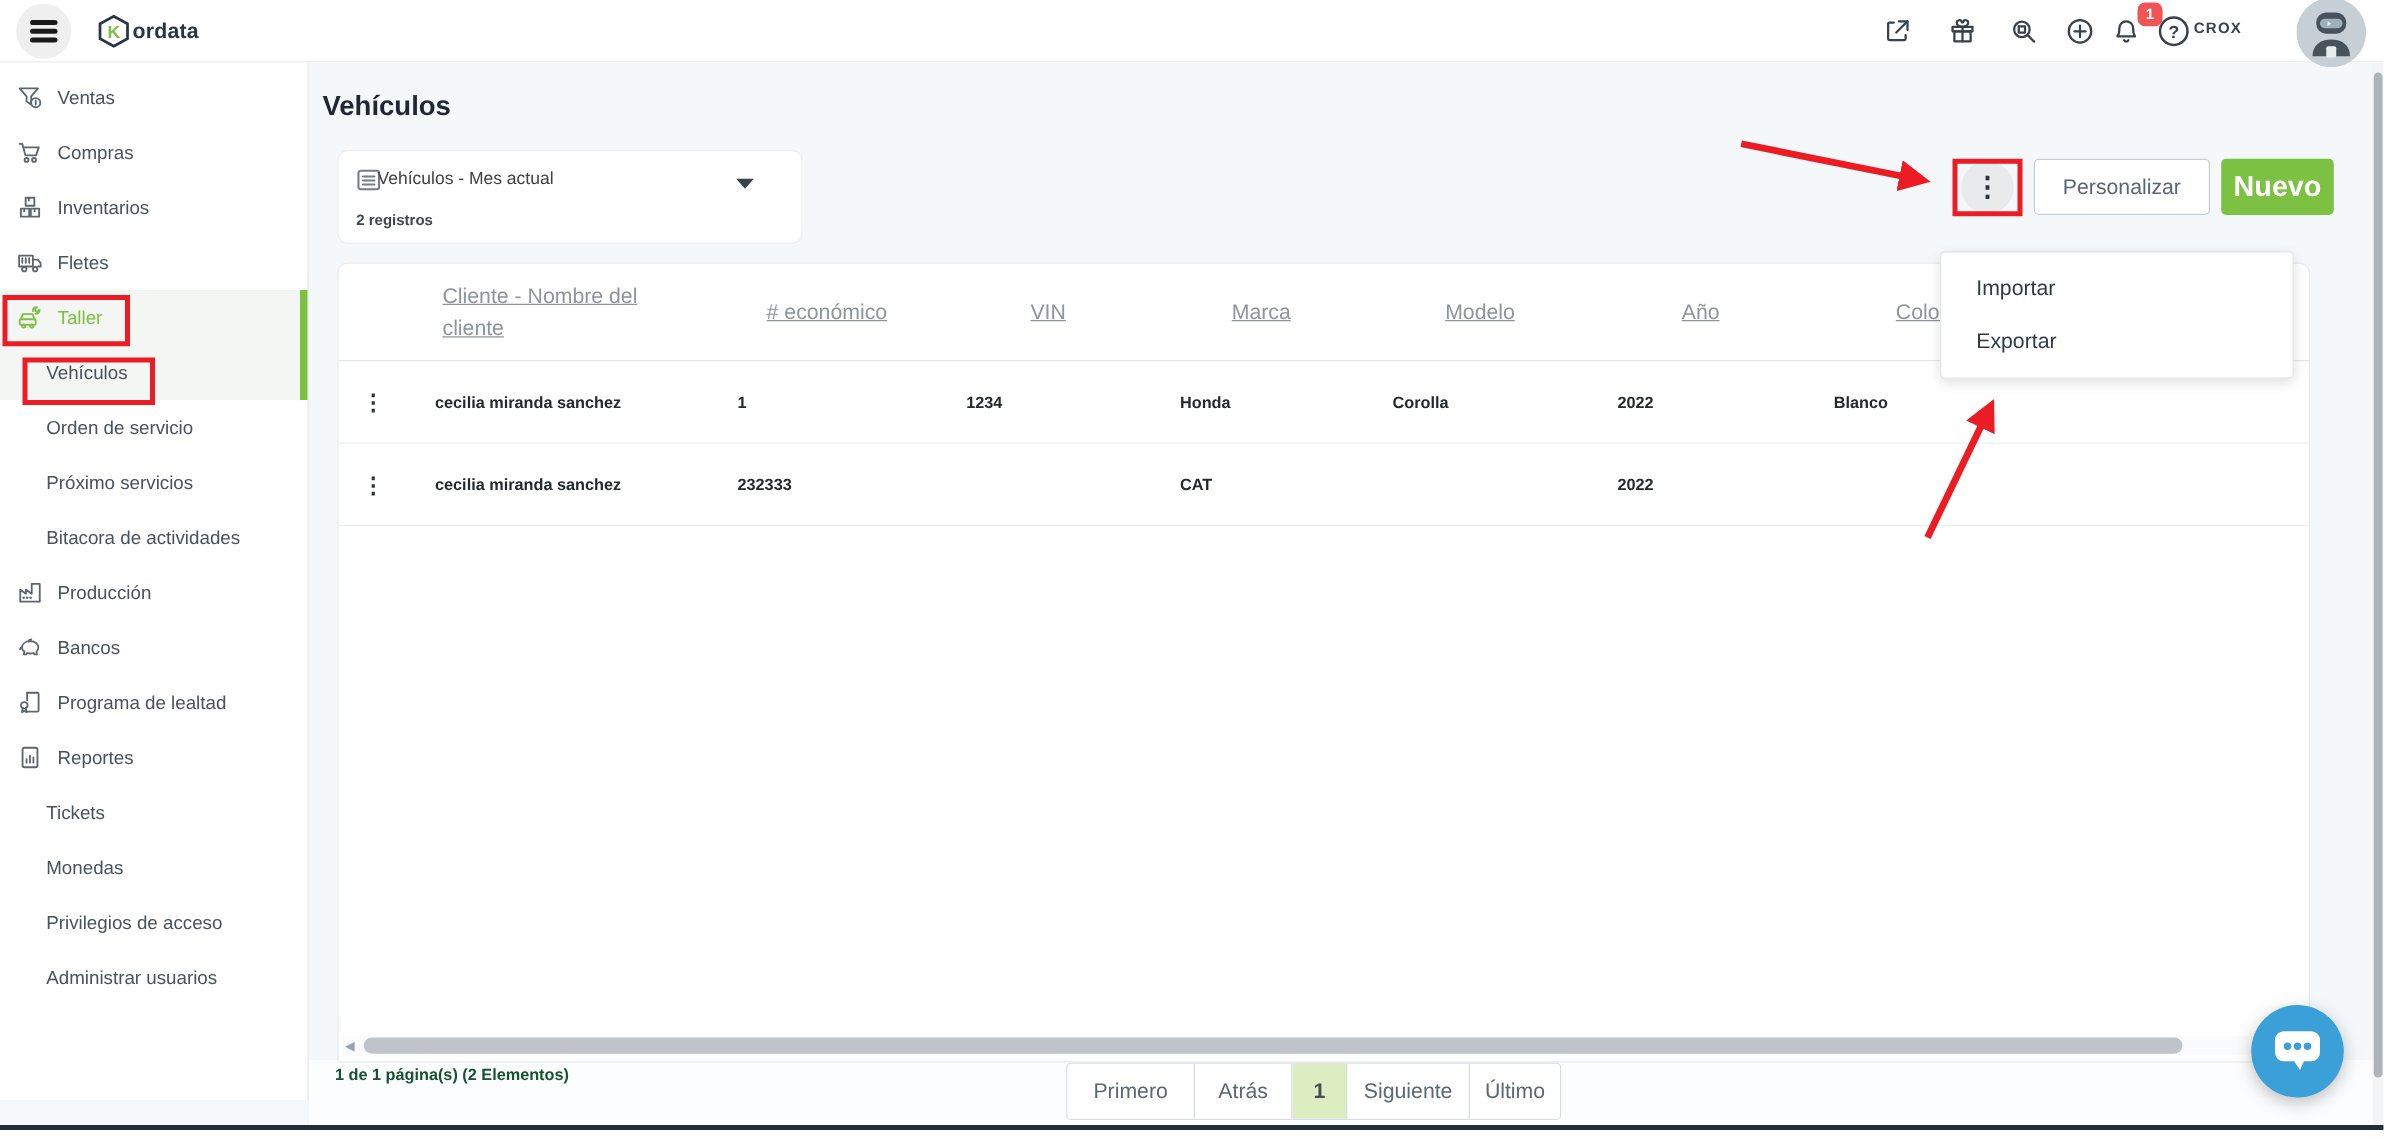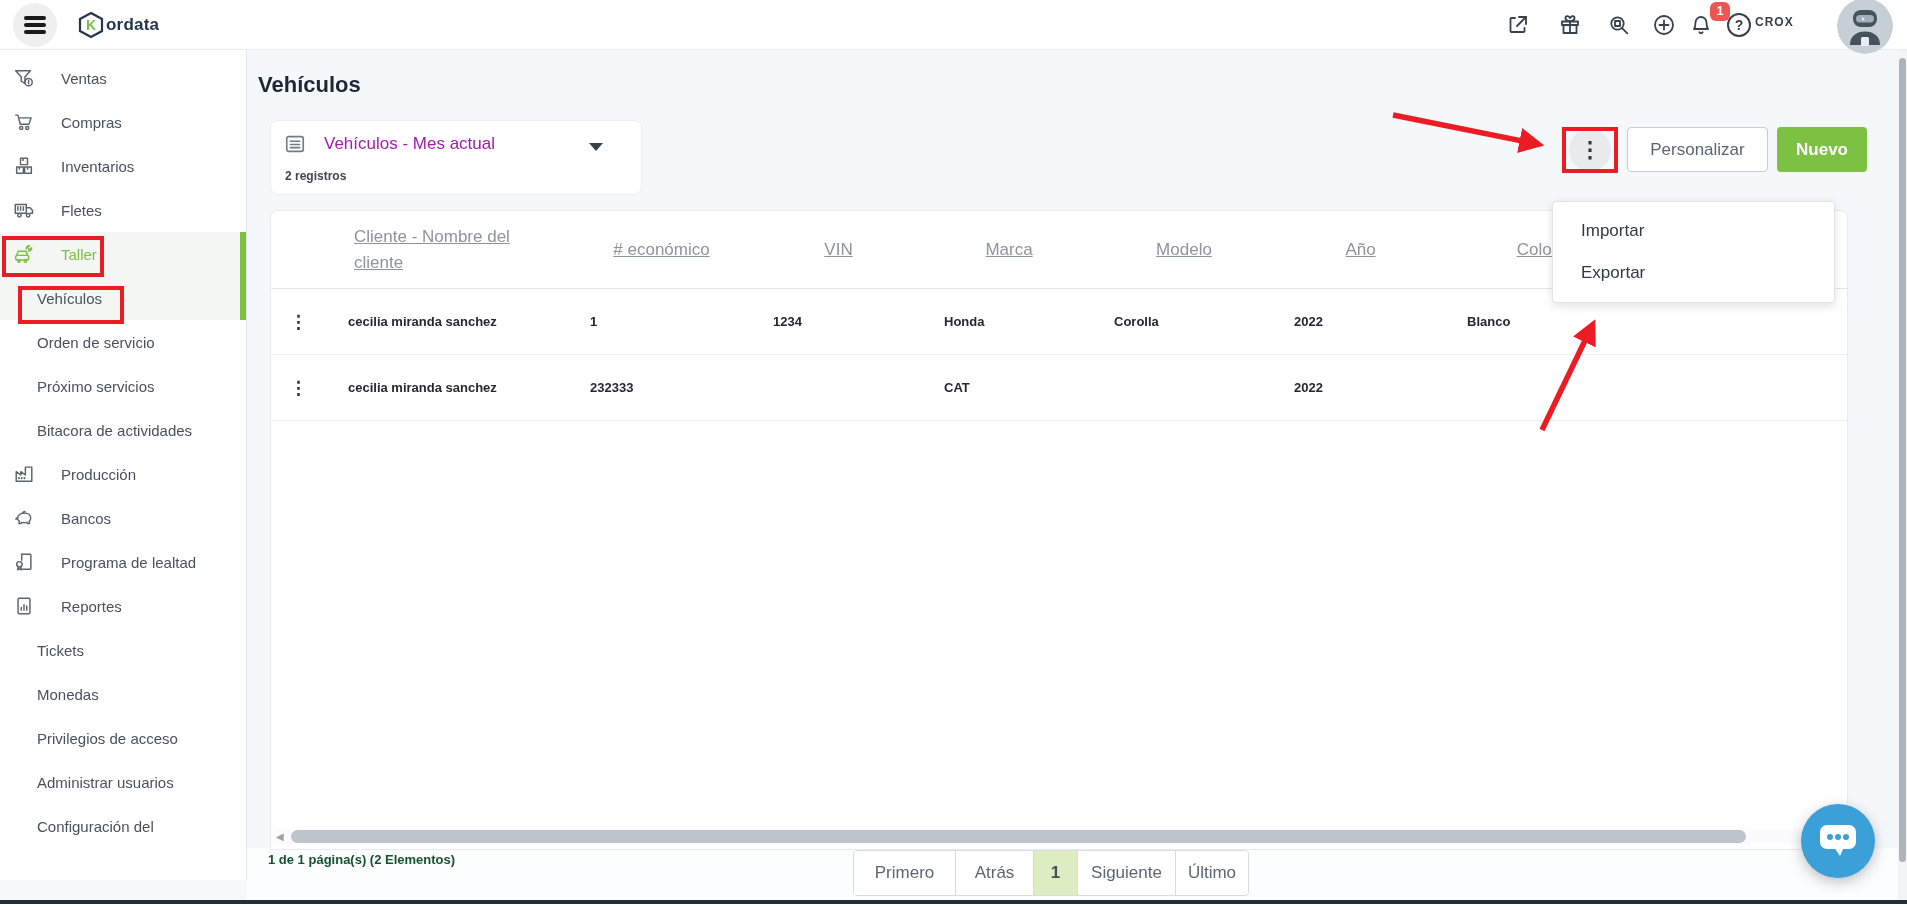--- a/index.html
+++ b/index.html
@@ -14,42 +14,42 @@
   .logo { position:absolute; left:78px; top:11px; display:flex; align-items:center; gap:2px; }
   .logo-text { font-size:17px; font-weight:bold; color:#25364c; letter-spacing:.2px; }
   .tb-icon { position:absolute; top:13px; width:24px; height:24px; cursor:pointer; }
   .tb-q { position:absolute; top:13px; width:24px; height:24px; border:2px solid #37424c; border-radius:50%; color:#37424c; font-weight:bold; font-size:14px; text-align:center; line-height:20px; cursor:pointer; }
   .badge { position:absolute; left:1710px; top:2px; min-width:20px; height:19px; background:#f05454; color:#fff; border-radius:6px; font-size:12px; font-weight:bold; text-align:center; line-height:19px; padding:0 4px; z-index:21; }
   .crox { position:absolute; left:1755px; top:15px; font-size:12px; font-weight:bold; color:#37424c; letter-spacing:1px; }
   .avatar { position:absolute; left:1837px; top:-2px; width:56px; height:56px; border-radius:50%; overflow:hidden; cursor:pointer; }
 
   
   .sidebar { position:absolute; left:0; top:50px; width:247px; height:860px; background:#fff; border-right:1px solid #e4e8eb; z-index:10; padding-top:6px; }
-  .side-item { position:relative; height:44px; display:flex; align-items:center; padding-left:10px; gap:23px; font-size:15px; color:#47525e; cursor:pointer; }
+  .side-item { position:relative; height:44px; display:flex; align-items:center; padding-left:10px; gap:8px; font-size:15px; color:#47525e; cursor:pointer; }
   .side-item .si-icon { width:28px; display:flex; justify-content:center; flex:0 0 28px; }
   .side-sub { padding-left:37px; }
   .green-label { color:#7dc142; }
   .active-bg { background:#f3f6f3; }
   .active-bar { position:absolute; left:240px; top:182px; width:6px; height:88px; background:#7dc142; }
   .sidebar-bottom-strip { position:absolute; left:0; top:880px; width:247px; height:22px; background:#f5f9fb; z-index:11; }
 
   
   .main { position:absolute; left:247px; top:50px; width:1652px; height:860px; background:#f4f8fa; z-index:5; }
   .page-title { position:absolute; left:11px; top:22px; font-size:22px; font-weight:bold; color:#1f2733; }
 
   .filter-card { position:absolute; left:23px; top:70px; width:372px; height:75px; background:#fff; border:1px solid #eceff1; border-radius:8px; cursor:pointer; }
-  .filter-title { position:absolute; left:53px; top:13px; font-size:17px; color:#a21caf; }
+  .filter-title { position:absolute; left:31px; top:13px; font-size:14px; color:#404040; }
   .filter-caret { position:absolute; left:318px; top:22px; width:0; height:0; border-left:7px solid transparent; border-right:7px solid transparent; border-top:8px solid #37424c; }
   .filter-count { position:absolute; left:14px; top:48px; font-size:12px; font-weight:bold; color:#3f4750; }
   .filter-icon { position:absolute; left:13px; top:12px; }
 
   .btn-kebab { position:absolute; left:1322px; top:79px; width:42px; height:42px; border-radius:50%; background:#e8eaec; display:flex; align-items:center; justify-content:center; cursor:pointer; }
   .btn-kebab span { font-size:22px; font-weight:bold; color:#2b3640; line-height:1; }
   .btn-personalizar { position:absolute; left:1380px; top:77px; width:141px; height:45px; background:#fff; border:1px solid #c6cdd4; border-radius:4px; font-size:17px; color:#5a6673; display:flex; align-items:center; justify-content:center; cursor:pointer; }
-  .btn-nuevo { position:absolute; left:1530px; top:77px; width:90px; height:45px; background:#7dc142; border:none; border-radius:4px; font-size:17px; font-weight:bold; color:#fff; display:flex; align-items:center; justify-content:center; cursor:pointer; }
+  .btn-nuevo { position:absolute; left:1530px; top:77px; width:90px; height:45px; background:#7dc142; border:none; border-radius:4px; font-size:23px; font-weight:bold; color:#fff; display:flex; align-items:center; justify-content:center; cursor:pointer; }
 
   .dropdown { position:absolute; left:1305px; top:131px; width:283px; background:#fff; border:1px solid #e2e5e8; border-radius:4px; box-shadow:0 3px 10px rgba(0,0,0,.12); padding:8px 0; z-index:15;margin-top:20px; }
   .dd-item { height:42px; line-height:42px; padding-left:28px; font-size:17px; color:#2e3a45; cursor:pointer; }
   .dd-item.hl { background:#e4e7ea; }
 
   
   .table-card { position:absolute; left:23px; top:160px; width:1578px; height:640px; background:#fff; border:1px solid #e7ebee; border-radius:8px 8px 0 0; z-index:1; }
   .tgrid { display:grid; grid-template-columns:55px 244px 183px 171px 170px 180px 173px 180px 1fr; align-items:center; }
   .thead { height:78px; border-bottom:1px solid #e3e6e9; color:#8d949d; font-size:17px;text-decoration:underline; }
   .thead .th { text-align:center; line-height:1.5; }
@@ -251,23 +251,20 @@
       <span>Tickets</span>
     </div>
     <div class="side-item side-sub">
       <span>Monedas</span>
     </div>
     <div class="side-item side-sub">
       <span>Privilegios de acceso</span>
     </div>
     <div class="side-item side-sub">
       <span>Administrar usuarios</span>
-    </div>
-    <div class="side-item side-sub">
-      <span>Configuración del</span>
     </div>
     <div class="active-bar"></div>
   </div>
   <div class="sidebar-bottom-strip"></div>
 
   <div class="main">
     <div class="page-title">Vehículos</div>
 
     <div class="filter-card">
       <svg class="filter-icon" width="22" height="22" viewBox="0 0 24 24" fill="none" stroke="#717d87" stroke-width="1.8" stroke-linecap="round">

